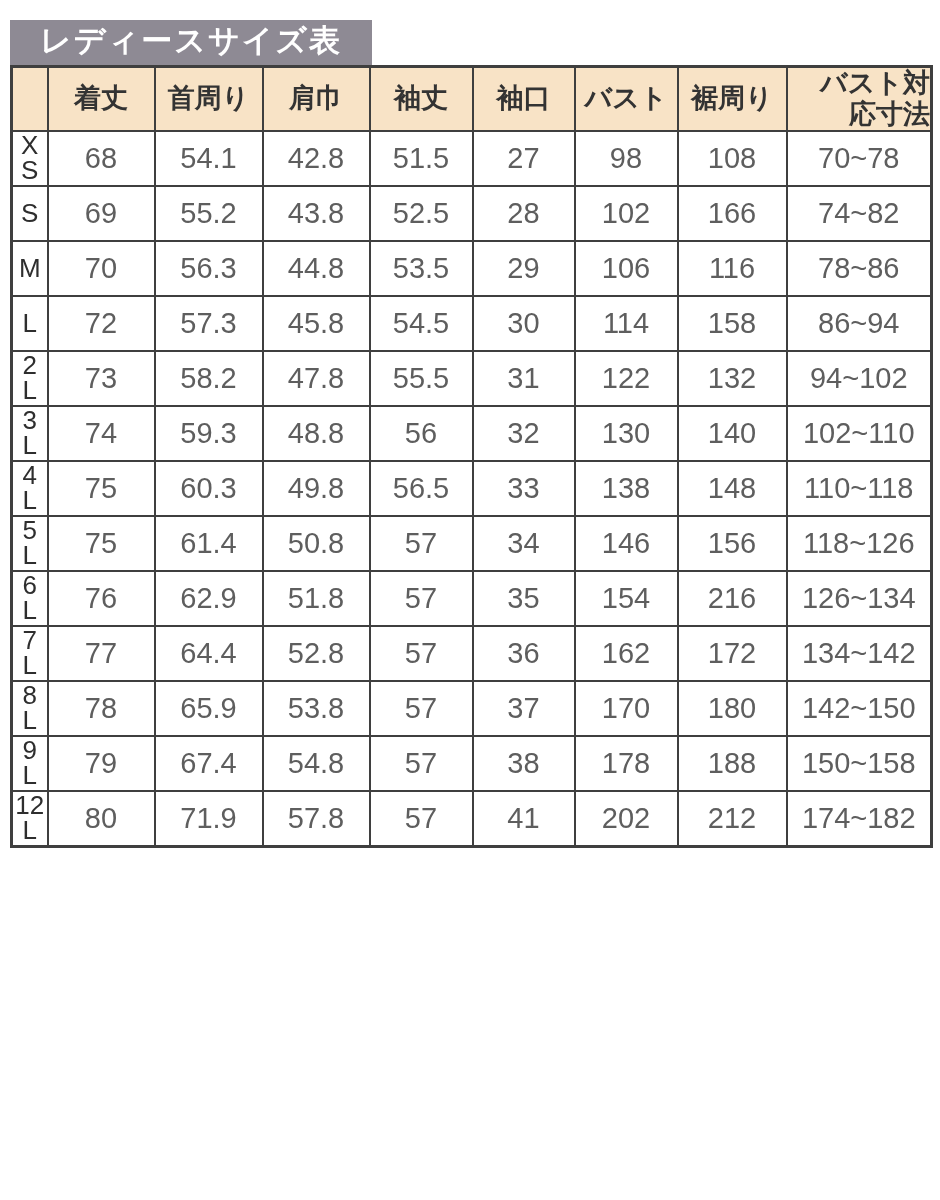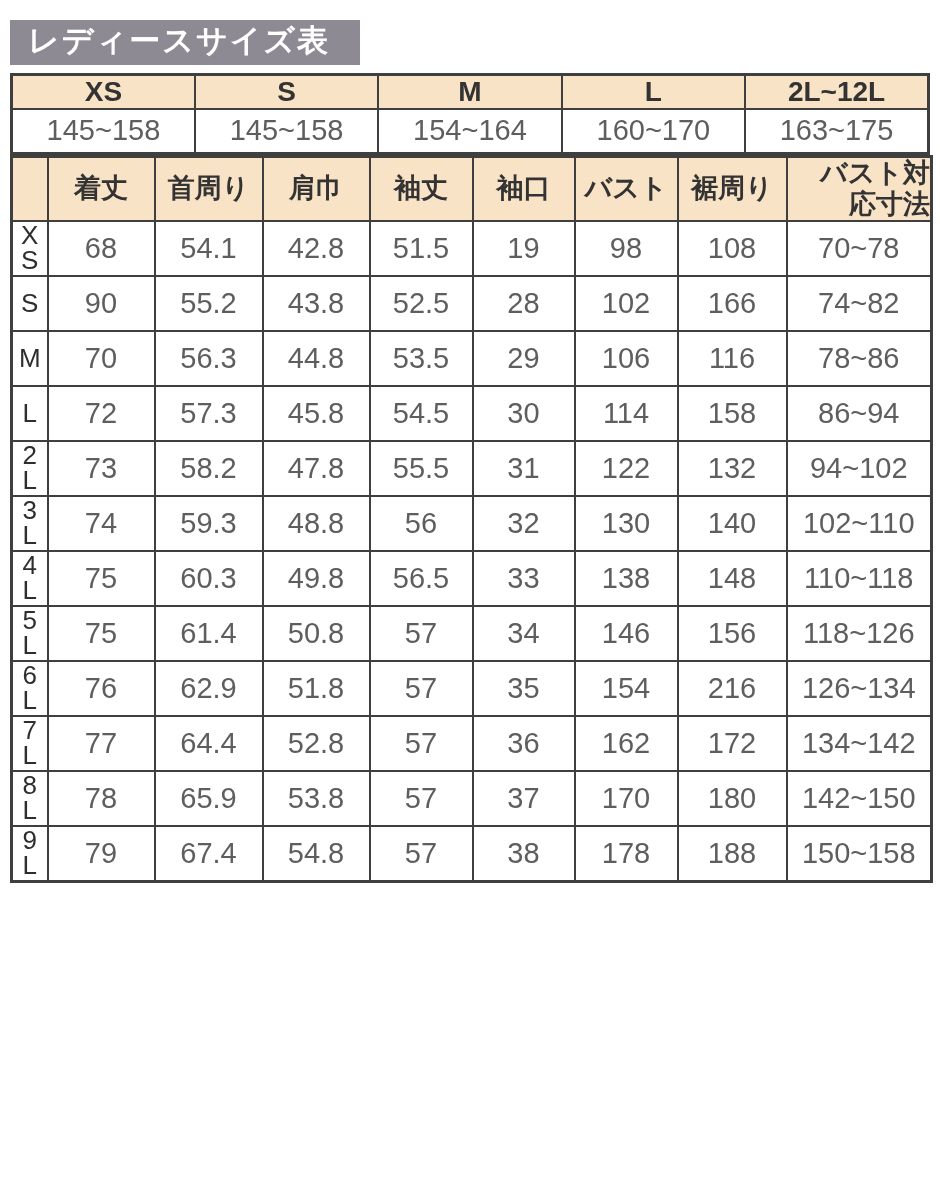--- a/index.html
+++ b/index.html
@@ -16,21 +16,21 @@
     box-sizing: border-box;
     width: 940px;
   }
   .title-bar {
     display: inline-block;
     background: #8e8a94;
     color: #ffffff;
     font-weight: bold;
     font-size: 31px;
     line-height: 1.05;
-    padding: 5px 30px 7px 18px;
+    padding: 5px 30px 7px 30px;
     letter-spacing: 2px;
   }
   .subtitle {
     margin-top: 15px;
     font-size: 27px;
     font-weight: bold;
     color: #1c1c1c;
     letter-spacing: 1px;
   }
   table {
@@ -91,40 +91,20 @@
   }
 </style>
 </head>
 <body>
 
 <div class="page">
 
   <div class="title-bar">レディースサイズ表</div>
 
 
-  <table class="height-table">
-    <thead>
-      <tr>
-          <th>XS</th>
-          <th>S</th>
-          <th>M</th>
-          <th>L</th>
-          <th>2L~12L</th>
-        </tr>
-    </thead>
-    <tbody>
-      <tr>
-          <td>145~158</td>
-          <td>145~158</td>
-          <td>154~164</td>
-          <td>160~170</td>
-          <td>163~175</td>
-        </tr>
-    </tbody>
-  </table>
 
   <table class="size-table">
     <colgroup>
       <col style="width:36px">
         <col style="width:107px">
         <col style="width:108px">
       <col style="width:107px">
         <col style="width:103px">
         <col style="width:102px">
       <col style="width:103px">
@@ -145,28 +125,28 @@
         </tr>
     </thead>
     <tbody>
         <tr>
           <th class="size-cell">X
 S</th>
           <td>68</td>
           <td>54.1</td>
           <td>42.8</td>
           <td>51.5</td>
-          <td>19</td>
+          <td>27</td>
           <td>98</td>
           <td>108</td>
           <td>70~78</td>
         </tr>
         <tr>
           <th class="size-cell">S</th>
-          <td>90</td>
+          <td>69</td>
           <td>55.2</td>
           <td>43.8</td>
           <td>52.5</td>
           <td>28</td>
           <td>102</td>
           <td>166</td>
           <td>74~82</td>
         </tr>
         <tr>
           <th class="size-cell">M</th>
@@ -279,16 +259,28 @@
 L</th>
           <td>79</td>
           <td>67.4</td>
           <td>54.8</td>
           <td>57</td>
           <td>38</td>
           <td>178</td>
           <td>188</td>
           <td>150~158</td>
         </tr>
+        <tr>
+          <th class="size-cell">12
+L</th>
+          <td>80</td>
+          <td>71.9</td>
+          <td>57.8</td>
+          <td>57</td>
+          <td>41</td>
+          <td>202</td>
+          <td>212</td>
+          <td>174~182</td>
+        </tr>
       </tbody>
   </table>
 
 </div>
 
 </body></html>

